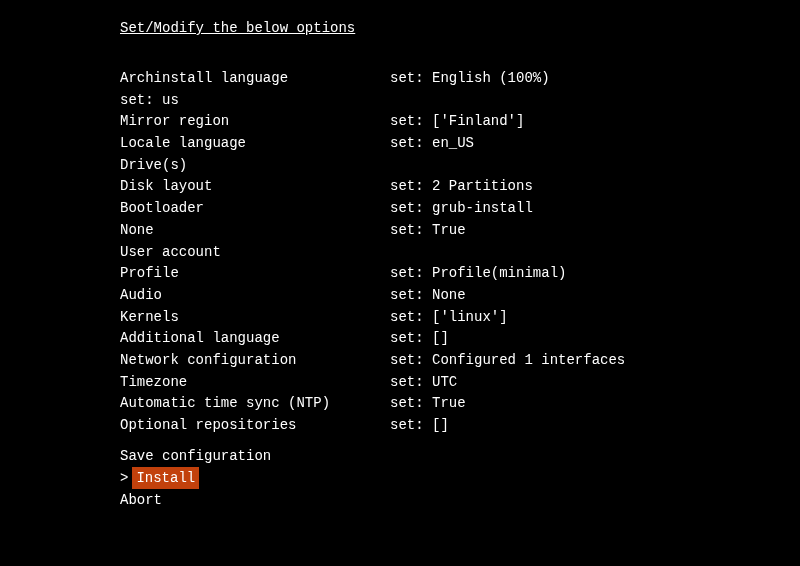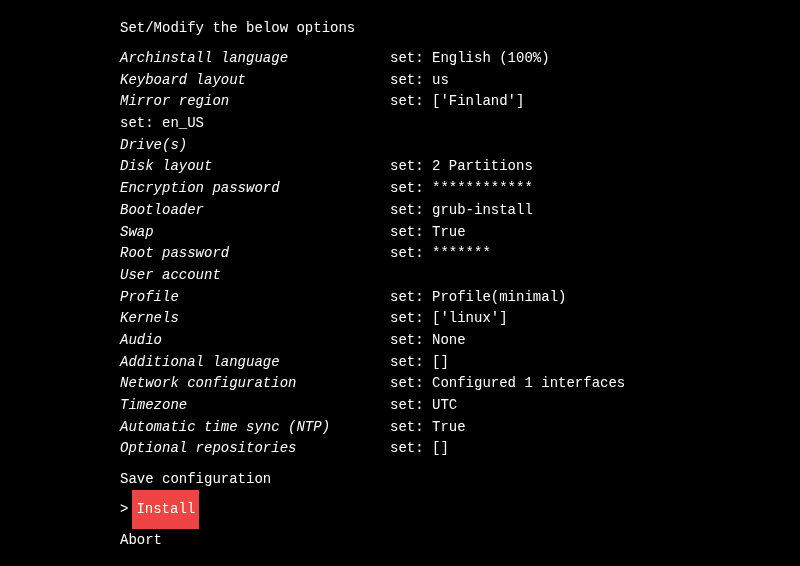--- a/index.html
+++ b/index.html
@@ -14,49 +14,49 @@
       font-size: 14px;
       width: 800px;
       height: 566px;
       overflow: hidden;
       padding: 20px 0 0 0;
     }
     .container {
       padding: 0 20px;
     }
     .header {
-      margin-bottom: 12px;
+      margin-bottom: 32px;
       padding-left: 100px;
+      text-decoration: underline;
     }
     .menu-section {
       padding-left: 100px;
     }
     .menu-row {
       display: flex;
       line-height: 1.55;
     }
     .menu-label {
       width: 270px;
       min-width: 270px;
-      font-style: italic;
     }
     .menu-value {
       flex: 1;
     }
     .bottom-section {
       padding-left: 100px;
       margin-top: 8px;
     }
     .bottom-item {
       line-height: 1.6;
     }
     .install-item {
-      background-color: #ef4444;
+      background-color: #c2410c;
       display: inline-block;
-      padding: 8px 4px;
+      padding: 0 4px;
     }
     .cursor-indicator {
       margin-right: 4px;
     }
     .install-row {
       display: flex;
       align-items: center;
     }
   </style>
 </head>
@@ -67,68 +67,60 @@
     <span>Set/Modify the below options</span>
   </div>
 
   <div class="menu-section">
 
   <div class="menu-row">
         <span class="menu-label">Archinstall language</span>
         <span class="menu-value">set: English (100%)</span>
       </div>
       <div class="menu-row">
-        <span class="menu-label">Keyboard layout</span>
         <span class="menu-value">set: us</span>
       </div>
       <div class="menu-row">
         <span class="menu-label">Mirror region</span>
         <span class="menu-value">set: ['Finland']</span>
       </div>
       <div class="menu-row">
+        <span class="menu-label">Locale language</span>
         <span class="menu-value">set: en_US</span>
       </div>
       <div class="menu-row">
         <span class="menu-label">Drive(s)</span>
       </div>
       <div class="menu-row">
         <span class="menu-label">Disk layout</span>
         <span class="menu-value">set: 2 Partitions</span>
       </div>
       <div class="menu-row">
-        <span class="menu-label">Encryption password</span>
-        <span class="menu-value">set: ************</span>
-      </div>
-      <div class="menu-row">
         <span class="menu-label">Bootloader</span>
         <span class="menu-value">set: grub-install</span>
       </div>
       <div class="menu-row">
-        <span class="menu-label">Swap</span>
+        <span class="menu-label">None</span>
         <span class="menu-value">set: True</span>
-      </div>
-      <div class="menu-row">
-        <span class="menu-label">Root password</span>
-        <span class="menu-value">set: *******</span>
       </div>
       <div class="menu-row">
         <span class="menu-label">User account</span>
         <span class="menu-value"></span>
       </div>
       <div class="menu-row">
         <span class="menu-label">Profile</span>
         <span class="menu-value">set: Profile(minimal)</span>
       </div>
       <div class="menu-row">
+        <span class="menu-label">Audio</span>
+        <span class="menu-value">set: None</span>
+      </div>
+      <div class="menu-row">
         <span class="menu-label">Kernels</span>
         <span class="menu-value">set: ['linux']</span>
-      </div>
-      <div class="menu-row">
-        <span class="menu-label">Audio</span>
-        <span class="menu-value">set: None</span>
       </div>
       <div class="menu-row">
         <span class="menu-label">Additional language</span>
         <span class="menu-value">set: []</span>
       </div>
       <div class="menu-row">
         <span class="menu-label">Network configuration</span>
         <span class="menu-value">set: Configured 1 interfaces</span>
       </div>
       <div class="menu-row">

